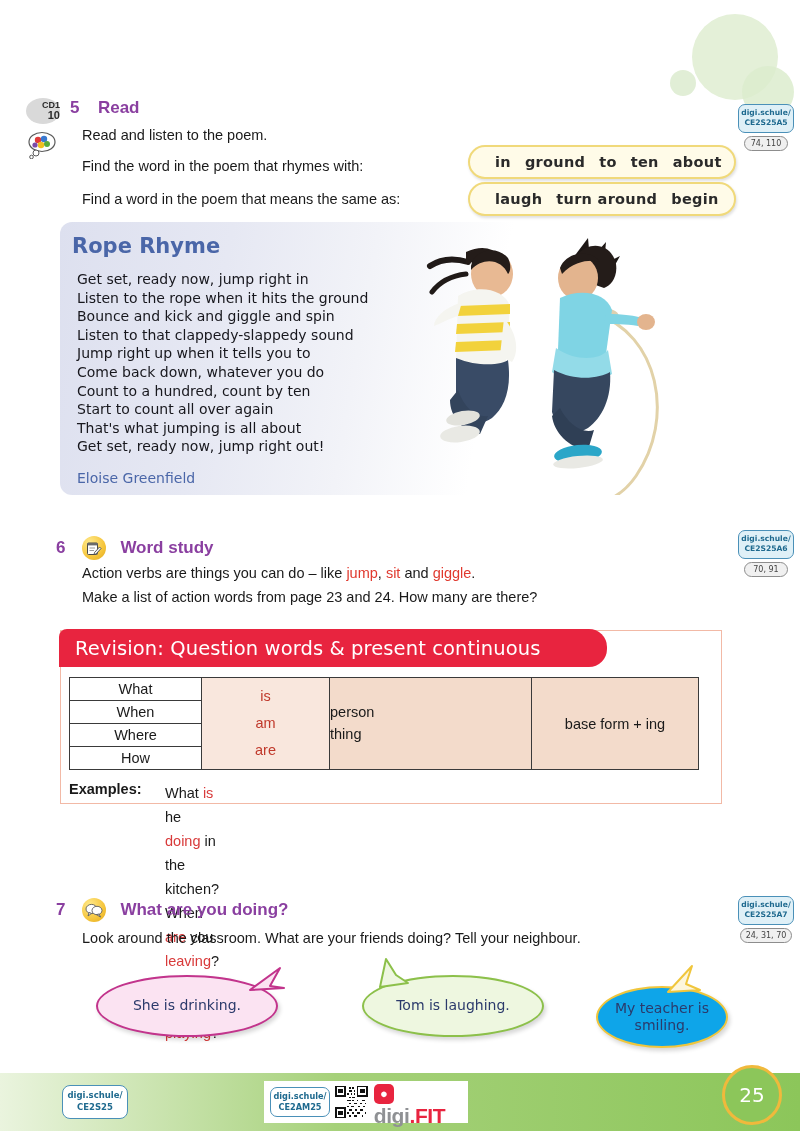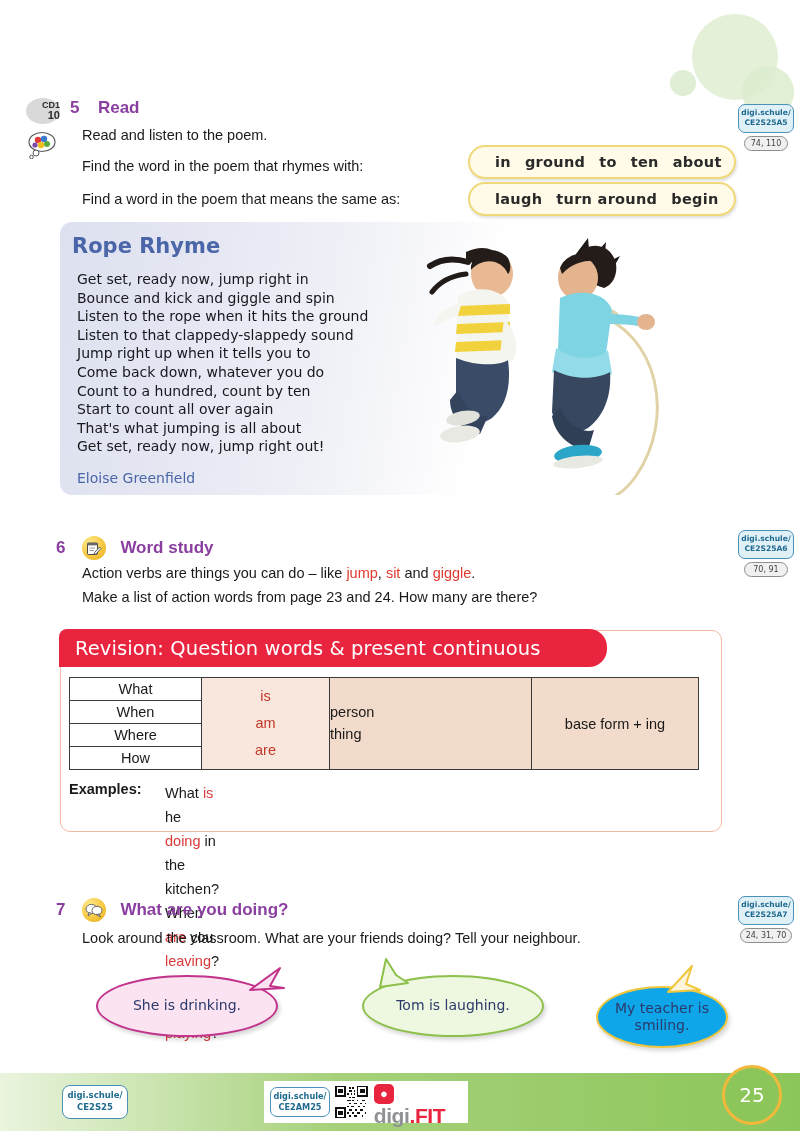--- a/index.html
+++ b/index.html
@@ -73,22 +73,22 @@
     position:absolute;left:17px;top:248px;
     font-family:"DejaVu Sans",sans-serif;
     font-size:14px;color:#4a66a8;
   }
 
   
   #photo{position:absolute;right:0;top:0;width:280px;height:290px;}
 
   
   #revision{
-    position:absolute;left:60px;top:630px;width:662px;height:202px;
-    border:1.6px solid #f2b9a6;border-radius:10px;background:#fff;box-sizing:border-box;
+    position:absolute;left:60px;top:630px;width:662px;height:174px;
+    border:1.6px solid #f2b9a6;border-radius:0;background:#fff;box-sizing:border-box;
   }
   #revision-header{
     position:absolute;left:-2px;top:-2px;width:548px;height:38px;
     background:#e8243f;border-radius:8px 18px 18px 0;
     color:#fff;font-size:19.5px;
     font-family:"DejaVu Sans",sans-serif;
     display:flex;align-items:center;padding-left:16px;box-sizing:border-box;
     letter-spacing:.1px;
   }
   #rev-table{
@@ -275,22 +275,22 @@
         <path d="M160 186 C 168 202, 182 212, 194 208 L 188 228 C 168 226, 154 210, 152 194 Z" fill="#2f3f55"></path>
 
         <ellipse cx="178" cy="232" rx="24" ry="9" fill="#2ba6c8" transform="rotate(-6 178 232)"></ellipse>
         <ellipse cx="178" cy="240" rx="25" ry="6" fill="#e9e9e4" transform="rotate(-6 178 240)"></ellipse>
       </g>
     </svg>
   </div>
   <div id="poem-title">Rope Rhyme</div>
   <div id="poem-lines">
       <div>Get set, ready now, jump right in</div>
+      <div>Listen to the rope when it hits the ground</div>
       <div>Bounce and kick and giggle and spin</div>
-      <div>Listen to the rope when it hits the ground</div>
       <div>Listen to that clappedy-slappedy sound</div>
       <div>Jump right up when it tells you to</div>
       <div>Come back down, whatever you do</div>
       <div>Count to a hundred, count by ten</div>
       <div>Start to count all over again</div>
       <div>That's what jumping is all about</div>
       <div>Get set, ready now, jump right out!</div>
     </div>
   <div id="poem-author">Eloise Greenfield</div>
 </div>

